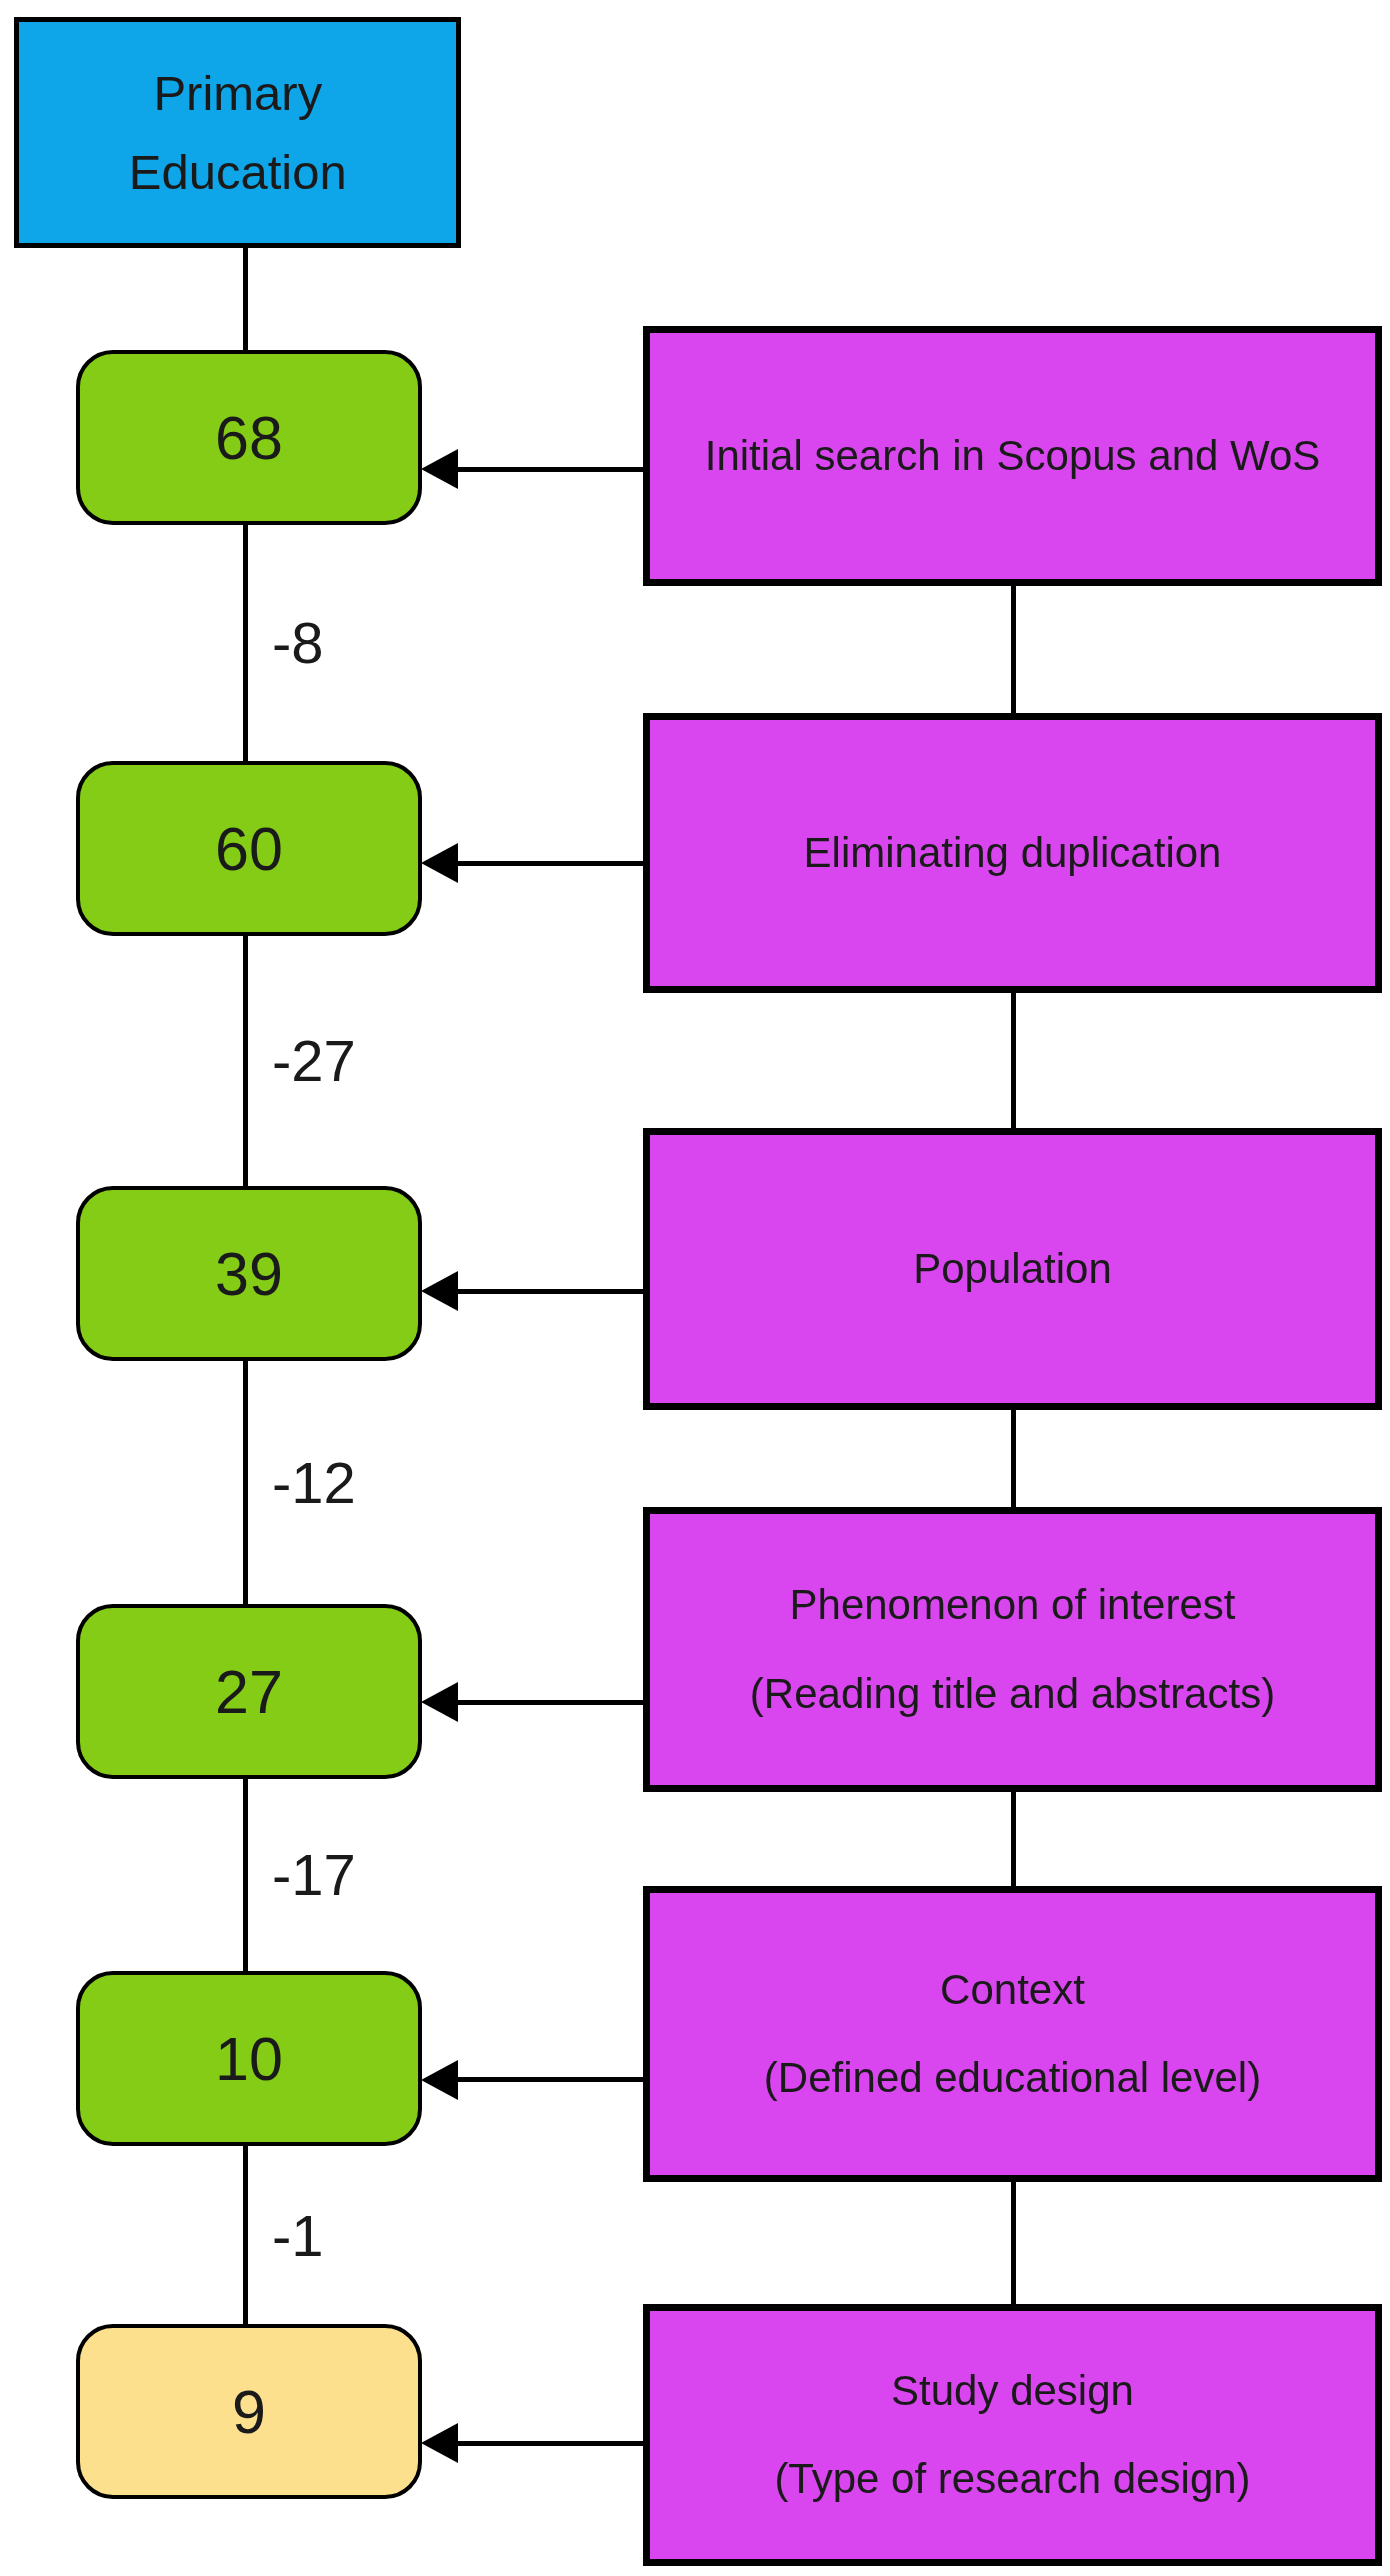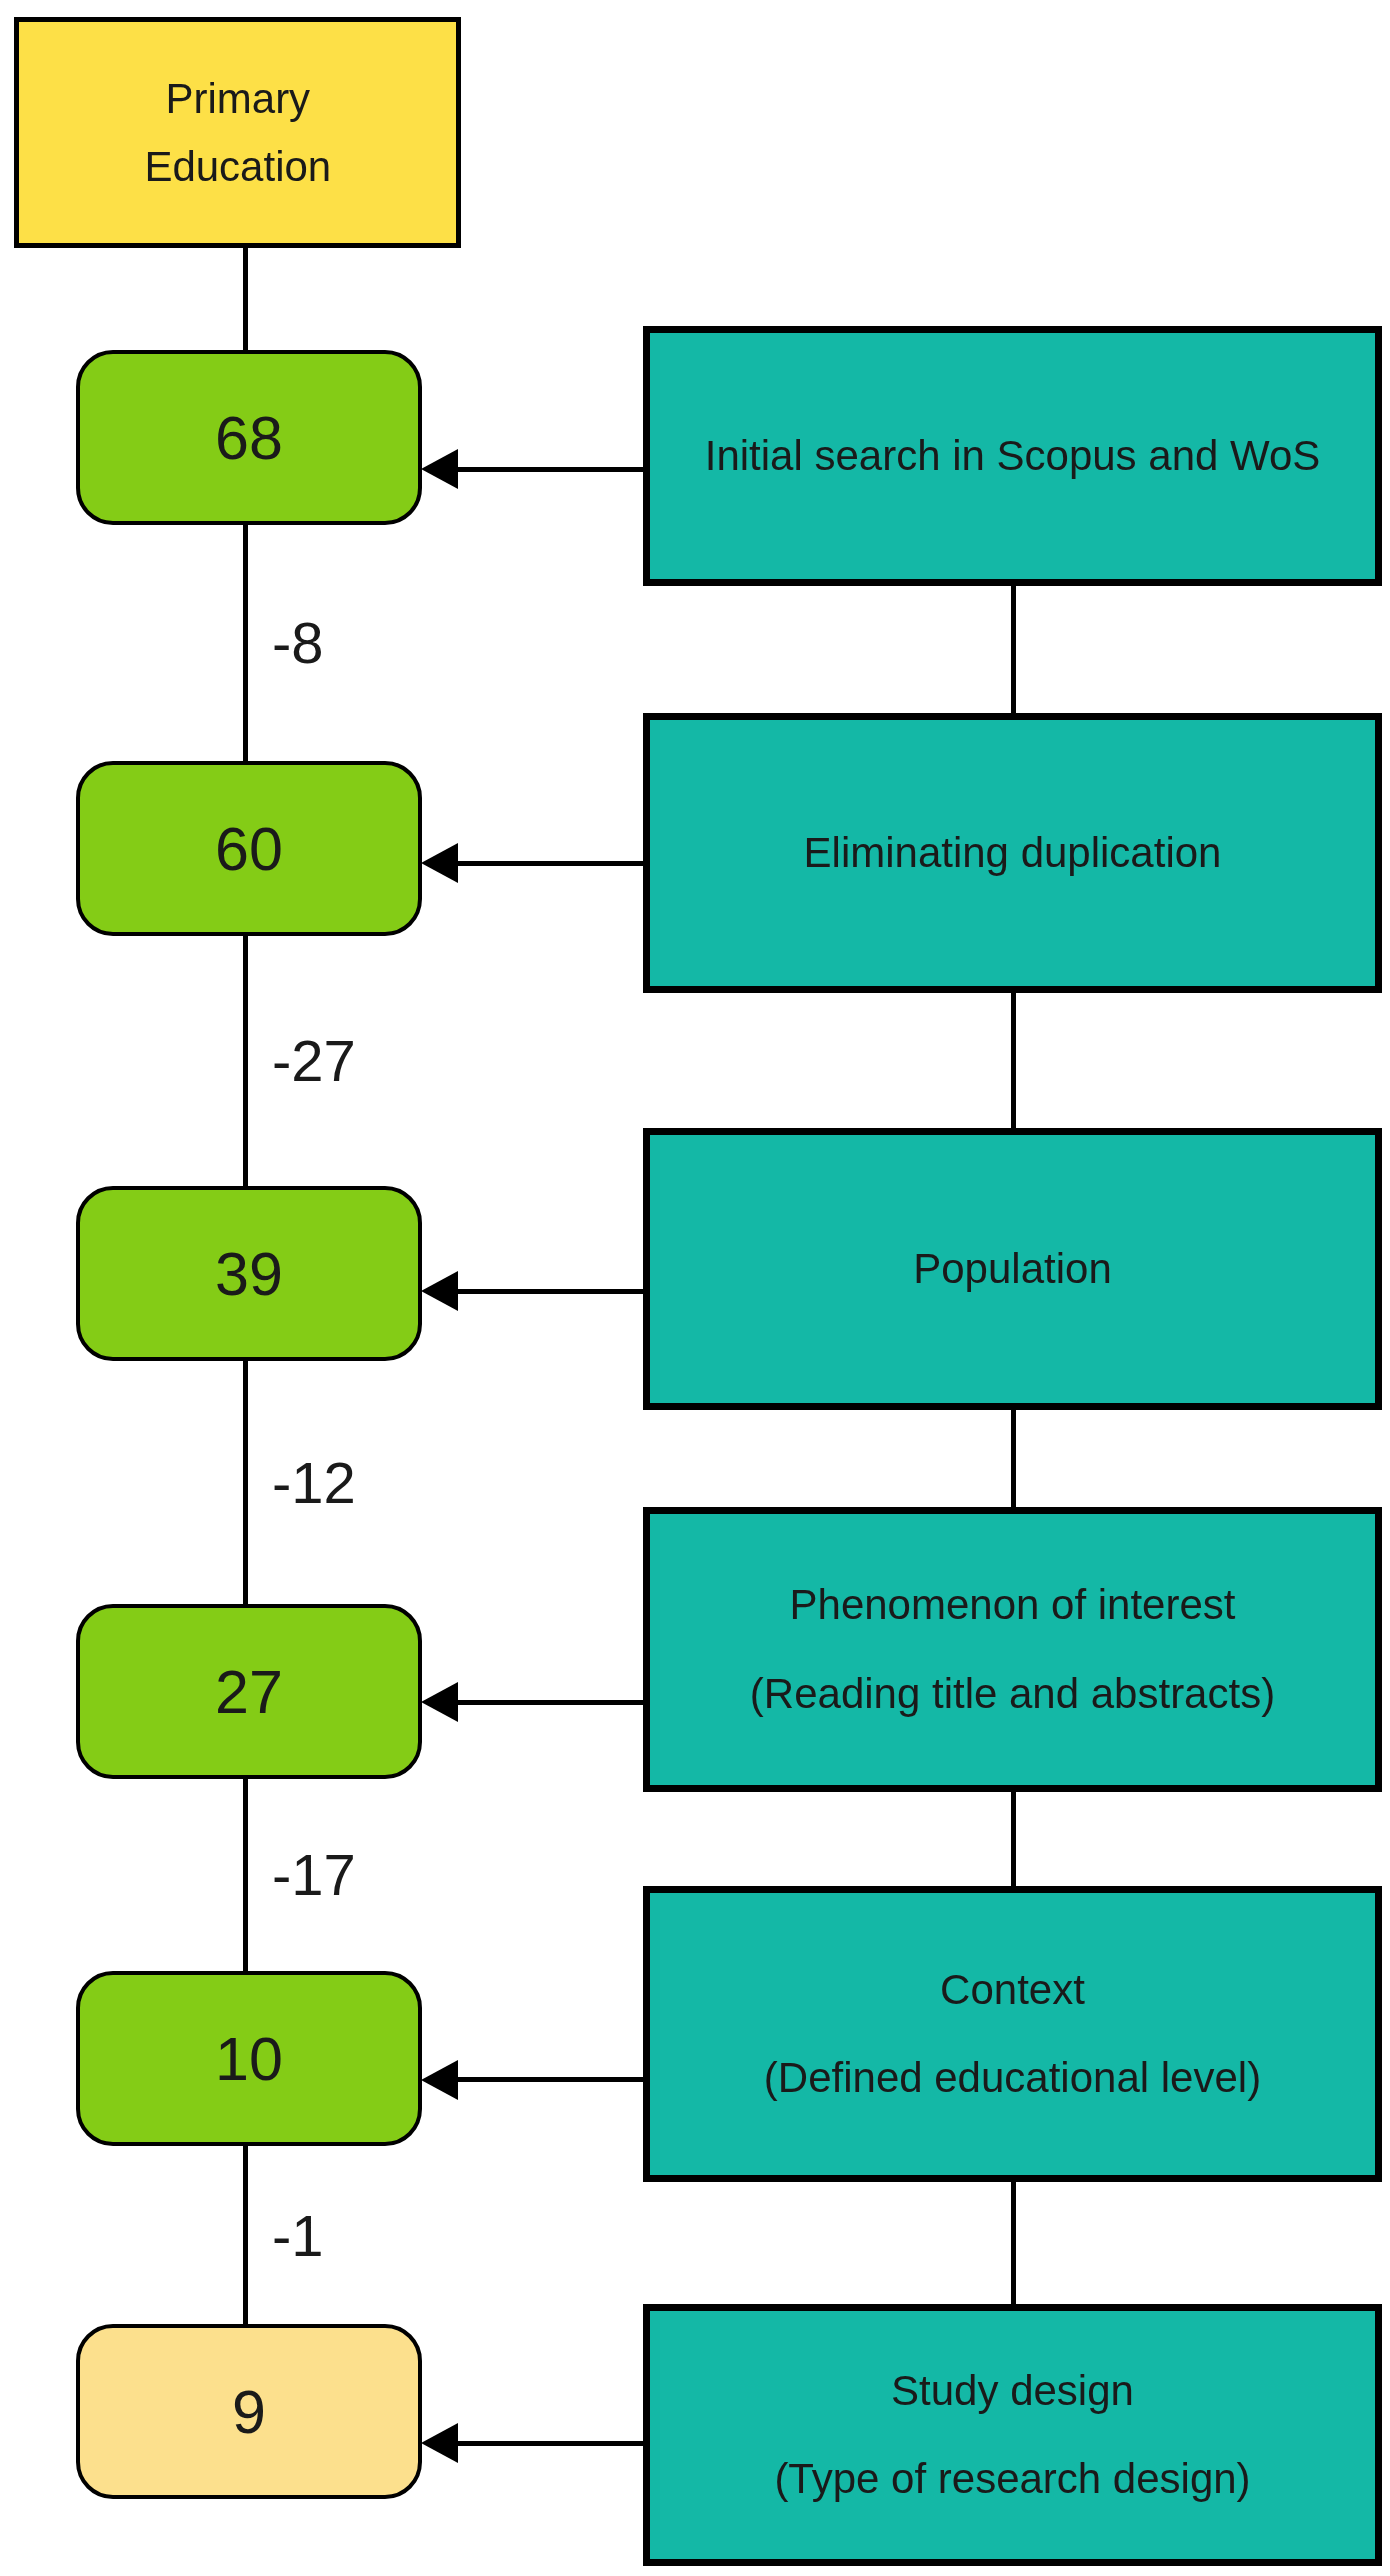--- a/index.html
+++ b/index.html
@@ -9,26 +9,26 @@
     height: 2576px;
     background: #ffffff;
     font-family: "Liberation Sans", sans-serif;
     color: #1a1a1a;
     overflow: hidden;
   }
   .rootbox {
     position: absolute;
     left: 14.3px; top: 17px;
     width: 447px; height: 231px;
-    background: #fde047;
+    background: #0ea5e9;
     border: 5.4px solid #000;
     box-sizing: border-box;
     display: flex; align-items: center; justify-content: center;
     text-align: center;
-    font-size: 42px; line-height: 1.6;
+    font-size: 49px; line-height: 1.6;
     z-index: 2;
   }
   .rootbox .lbl { max-width: 292px; }
   .spine {
     position: absolute;
     width: 4.8px;
     background: #000;
     z-index: 1;
   }
   .spine.main { left: 243px; top: 247px; height: 2077px; }
@@ -43,21 +43,21 @@
     box-sizing: border-box;
     display: flex; align-items: center; justify-content: center;
     font-size: 61px;
     z-index: 2;
   }
   .node.final { background: #FCE08D; }
   .crit {
     position: absolute;
     left: 643px;
     width: 739px;
-    background: #14b8a6;
+    background: #d946ef;
     border: 7.5px solid #000;
     box-sizing: border-box;
     display: flex; align-items: center; justify-content: center;
     text-align: center;
     z-index: 2;
   }
   .crit-text { max-width: 625px; font-size: 42px; line-height: 2.1; }
   .crit-text div { margin: 0; }
   .hline {
     position: absolute;

